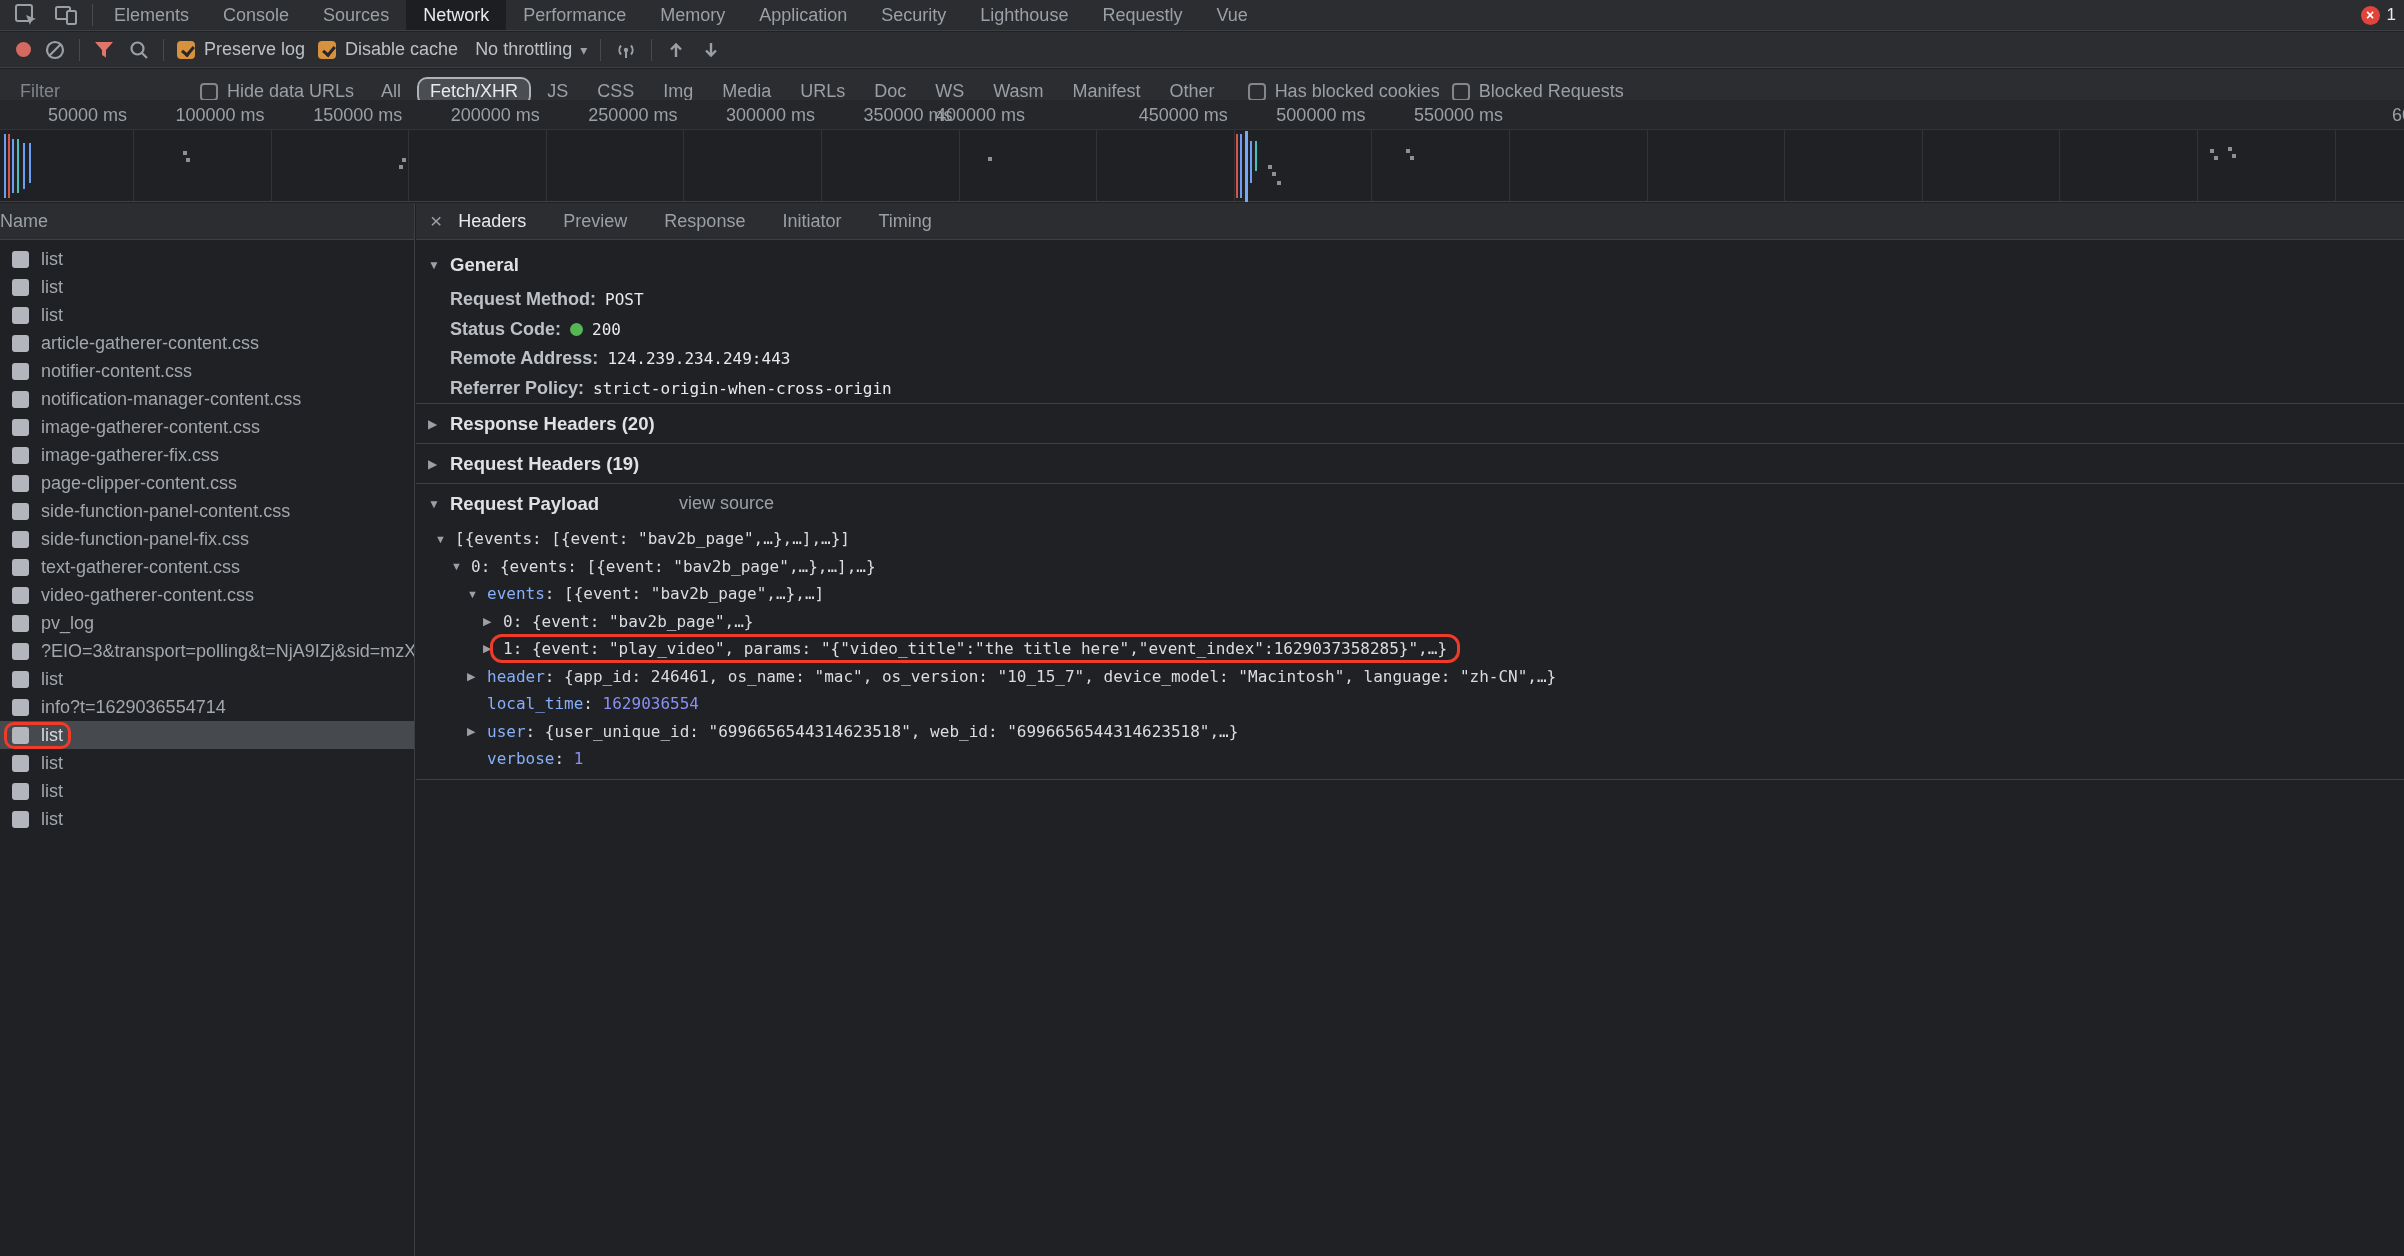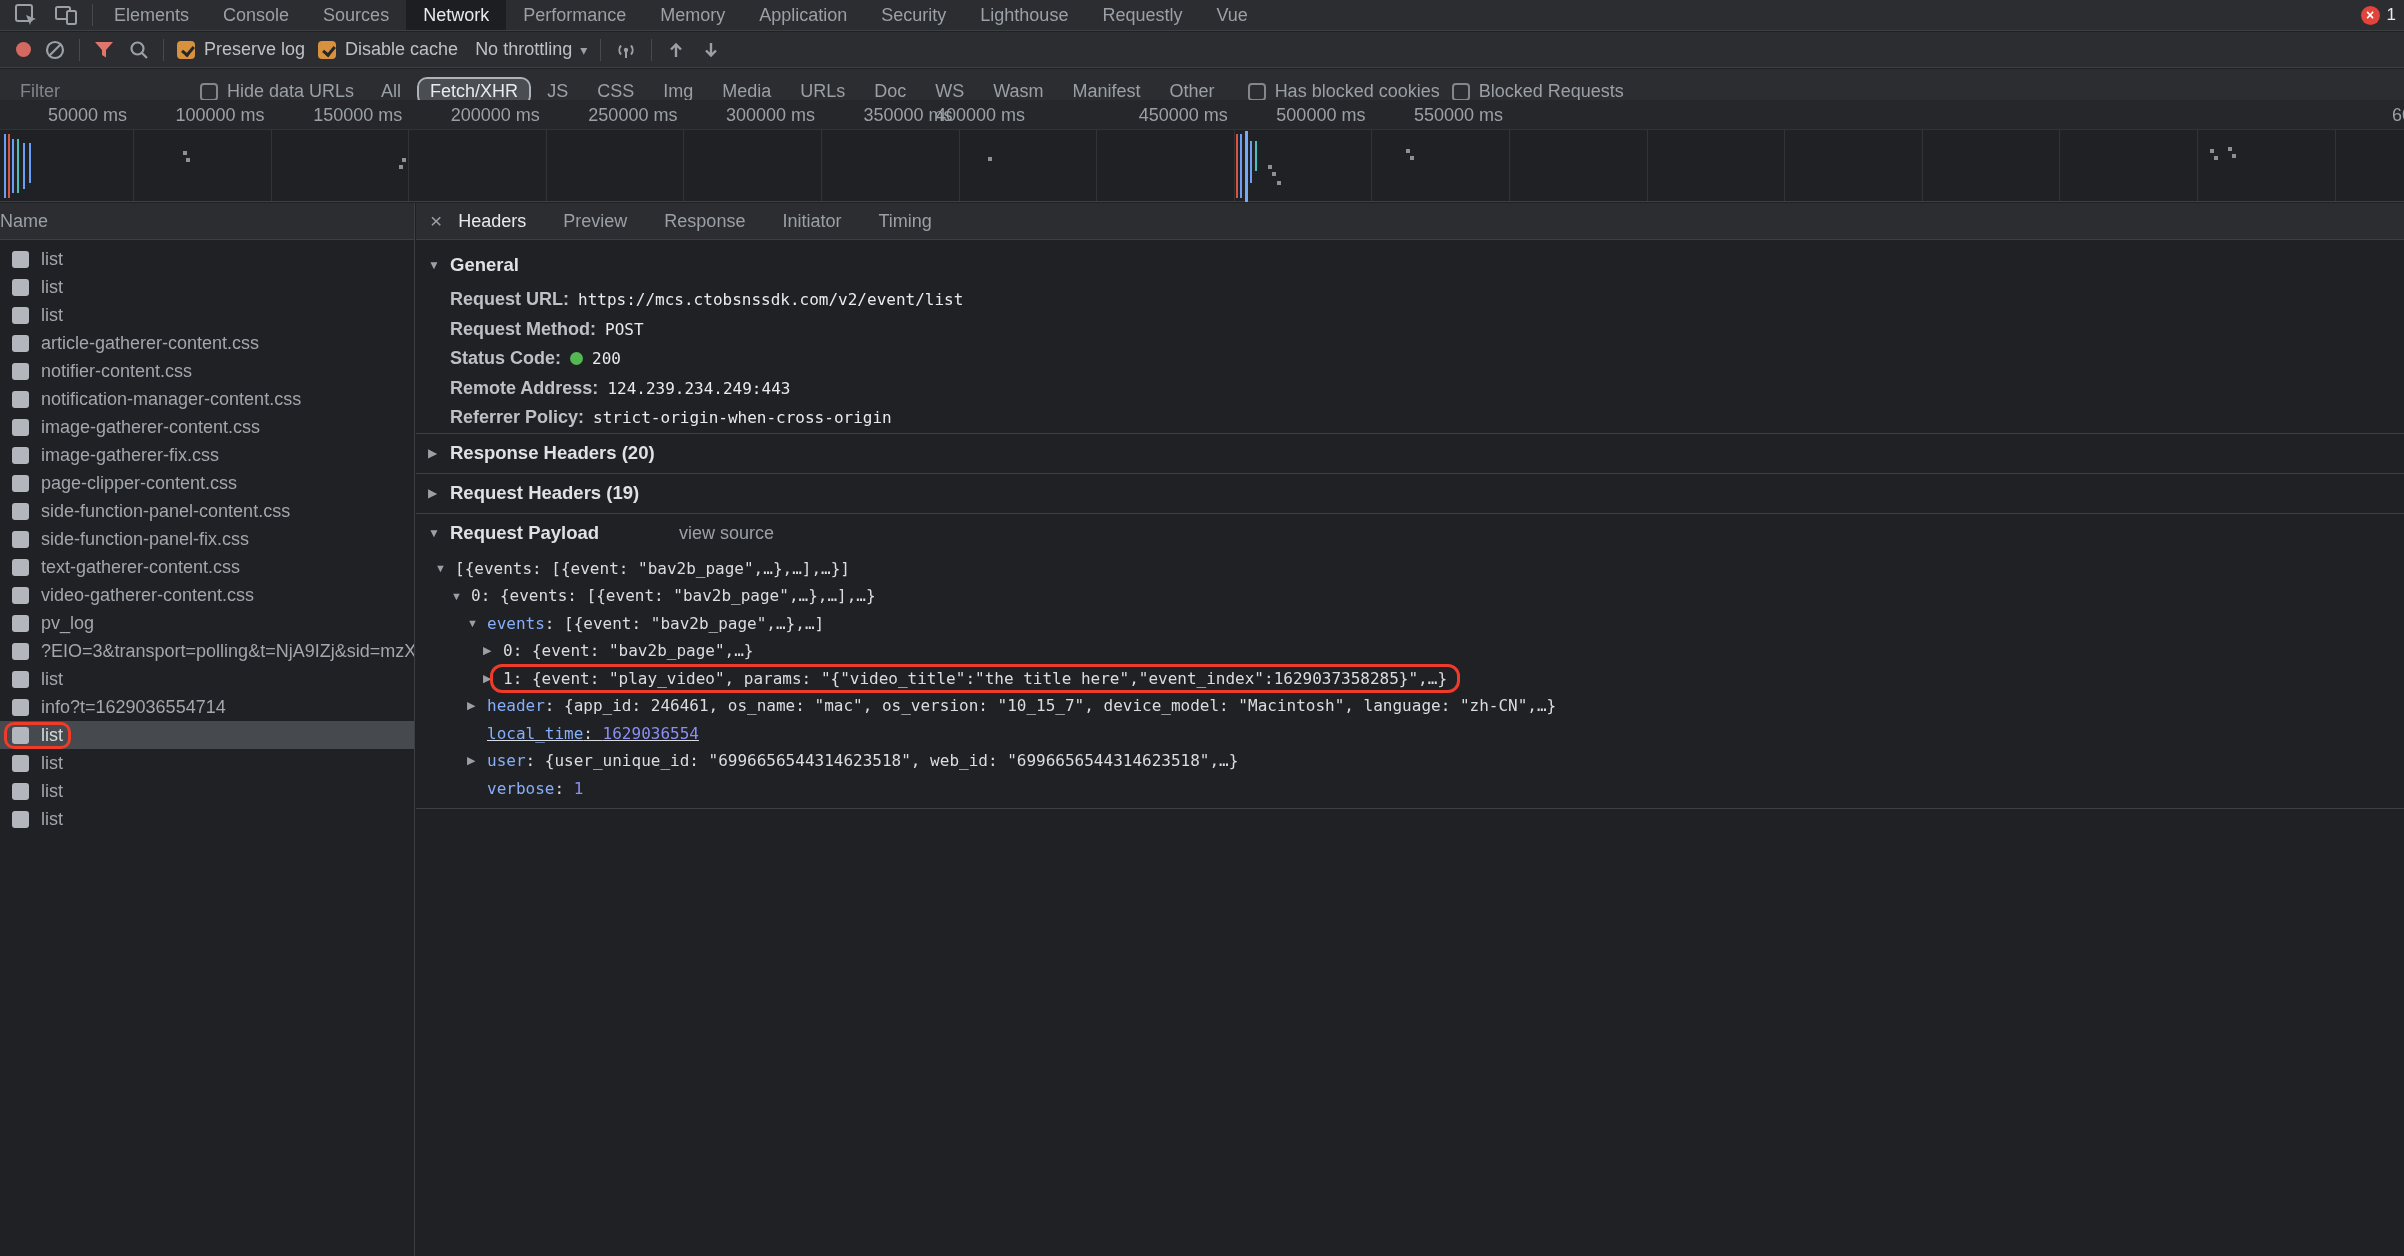--- a/index.html
+++ b/index.html
@@ -429,24 +429,20 @@
           <span class="dtab">Timing</span>
         </span>
     </div>
     <div id="detail-content">
       <div class="sectionrow" style="margin-top:4px">
         <span class="sarr">▼</span>
         <span class="stitle">General</span>
       </div>
       <div id="general-fields">
           <div class="fieldrow">
-            <span class="flabel">Request URL:</span>
-            <span class="fvalue">https://mcs.ctobsnssdk.com/v2/event/list</span>
-          </div>
-          <div class="fieldrow">
             <span class="flabel">Request Method:</span>
             <span class="fvalue">POST</span>
           </div>
           <div class="fieldrow">
             <span class="flabel">Status Code:</span>
             <span class="sdot"></span>
             <span class="fvalue">200</span>
           </div>
           <div class="fieldrow">
             <span class="flabel">Remote Address:</span>
@@ -488,21 +484,21 @@
             <span class="pcontent"><span>0: {event: "bav2b_page",…}</span></span>
           </div>
           <div class="pl" style="padding-left: 67px;">
             <span class="parr">▶</span>
             <span class="pcontent"><span>1: {event: "play_video", params: "{"video_title":"the title here","event_index":1629037358285}",…}</span><span class="ring ring-payload"></span></span>
           </div>
           <div class="pl" style="padding-left: 51px;">
             <span class="parr">▶</span>
             <span class="pcontent"><span class="jk">header</span><span>: {app_id: 246461, os_name: "mac", os_version: "10_15_7", device_model: "Macintosh", language: "zh-CN",…}</span></span>
           </div>
-          <div class="pl" style="padding-left: 51px; text-decoration: underline;">
+          <div class="pl" style="padding-left: 51px;">
             <span class="parr"></span>
             <span class="pcontent"><span class="jk">local_time</span><span>: </span><span class="jn">1629036554</span></span>
           </div>
           <div class="pl" style="padding-left: 51px;">
             <span class="parr">▶</span>
             <span class="pcontent"><span class="jk">user</span><span>: {user_unique_id: "6996656544314623518", web_id: "6996656544314623518",…}</span></span>
           </div>
           <div class="pl" style="padding-left: 51px;">
             <span class="parr"></span>
             <span class="pcontent"><span class="jk">verbose</span><span>: </span><span class="jn">1</span></span>

